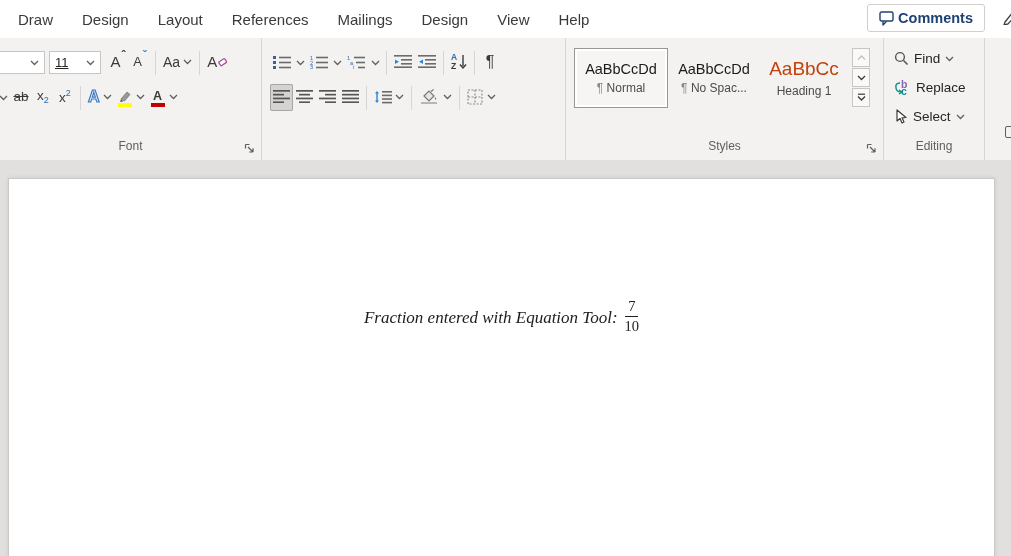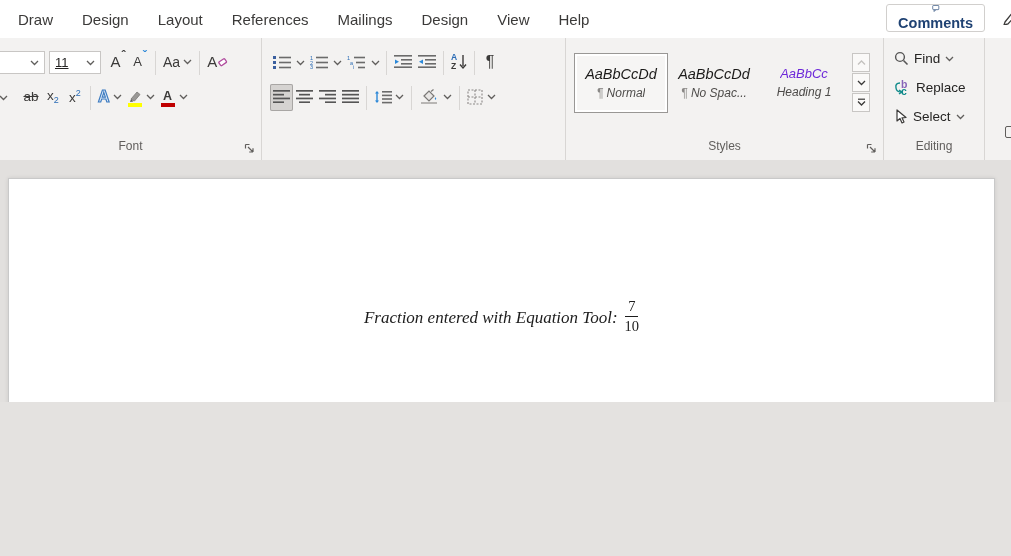--- a/index.html
+++ b/index.html
@@ -1,24 +1,24 @@
 <!DOCTYPE html>
 <html><head>
 <meta charset="utf-8">
 <style>
   * { margin:0; padding:0; box-sizing:border-box; }
   html,body { width:1011px; height:556px; overflow:hidden; }
   body { font-family:"Liberation Sans", sans-serif; background:#e4e2e0; }
-  #app { position:relative; width:1011px; height:402px; overflow:hidden; }
+  #app { position:relative; width:1011px; height:556px; overflow:hidden; }
 
   
   .menubar { position:relative; height:38px; background:#ffffff; display:flex; align-items:center; padding-left:18px; }
   .menu-item { font-size:15px; color:#3b3a39; margin-right:29px; white-space:nowrap; cursor:default; }
   .comments-btn { position:absolute; right:26px; top:4px; height:28px; display:flex; align-items:center; gap:3px;
-                  padding:0 11px; background:#fff; border:1px solid #d1cfcd; border-radius:3px;flex-direction:column; }
+                  padding:0 11px; background:#fff; border:1px solid #d1cfcd; border-radius:3px; }
   .comments-btn span { color:#1f4273; font-weight:700; font-size:14.5px; }
   .pencil-frag { position:absolute; left:1003px; top:9px; }
 
   
   .ribbon { position:absolute; top:38px; left:0; width:1011px; height:122px; background:#f3f2f1; display:flex; }
   .group { position:relative; height:122px; border-right:1px solid #d8d6d4; display:flex; flex-direction:column; padding-top:7px; overflow:hidden; }
   .g-font { width:262px; }
   .g-para { width:304px; }
   .g-styles { width:318px; }
   .g-edit { width:101px; }
@@ -50,26 +50,26 @@
   .bar { width:14px; height:4px; }
   .bar.yellow { background:#ffff00; }
   .bar.red { background:#c00000; }
   .fcA { font-size:12.5px; font-weight:700; line-height:1; color:#3b3a39; }
   .pilcrow-btn { font-size:16px; color:#3b3a39; }
   .sortAZ { display:flex; flex-direction:column; line-height:1; font-size:8.5px; font-weight:700; }
   .sortAZ .a { color:#2b6cb5; } .sortAZ .z { color:#3b3a39; }
   .sel { background:#d5d3d1; box-shadow:inset 0 0 0 1px #a8a6a4; }
 
   
-  .styles-row { display:flex; align-items:center; padding:3px 0 0 8px; height:72px;font-style:italic; }
+  .styles-row { display:flex; align-items:flex-start; padding:3px 0 0 8px; height:72px; }
   .style-card { width:88px; height:60px; display:flex; flex-direction:column; align-items:center; justify-content:center; gap:4px; margin-right:2px; cursor:pointer; overflow:hidden; }
   .style-card.selbox { width:94px; border:1px solid #98969. ; }
   .style-card.selbox { border:1px solid #999795; box-shadow:inset 0 0 0 2px #ffffff; background:#f6f5f4; }
   .preview { font-size:14.5px; color:#1b1a19; white-space:nowrap; }
-  .preview.h1 { font-size:13px; color:#6d28d9; max-width:84px; overflow:hidden; }
+  .preview.h1 { font-size:19px; color:#c2410c; max-width:84px; overflow:hidden; }
   .slabel { font-size:12px; color:#4d4b49; white-space:nowrap; max-width:84px; overflow:hidden; }
   .slabel .pil { color:#8a8886; }
   .styles-scroll { display:flex; flex-direction:column; gap:1px; margin-left:2px; }
   .sbtn { width:18px; height:19px; border:1px solid #c8c6c4; background:#faf9f8; display:flex; align-items:center; justify-content:center; cursor:pointer; }
 
   
   .edit-col { display:flex; flex-direction:column; padding-left:10px; gap:2px; }
   .edit-item { display:flex; align-items:center; gap:5px; height:27px; font-size:13.5px; color:#252423; cursor:pointer; }
   .rep { position:relative; width:17px; height:16px; }
   .rep .rb { position:absolute; top:-2px; left:7px; color:#8764b8; font-size:10.5px; font-weight:700; }
@@ -152,21 +152,21 @@
           <span class="glyphA">A</span>
           <svg width="10" height="10" viewBox="0 0 10 10" style="margin-left:1px">
             <rect x="1" y="3" width="7" height="4.5" rx="1" transform="rotate(-35 4.5 5)" fill="#fff" stroke="#b14d9e" stroke-width="1.3"></rect>
           </svg>
         </div>
       </div>
       <div class="row">
         <svg width="9" height="6" viewBox="0 0 9 6" style="margin-left:-3px">
             <path d="M1 1 L4.5 4.5 L8 1" fill="none" stroke="#605e5c" stroke-width="1.3"></path>
           </svg>
-        <div class="btn center" style="margin-left:12px">
+        <div class="btn center" style="margin-left:2px">
           <span class="strike">ab</span>
         </div>
         <div class="btn center">
           <span class="subsup sub"><span>x</span><span class="sc">2</span></span>
         </div>
         <div class="btn center">
           <span class="subsup sup"><span>x</span><span class="sc">2</span></span>
         </div>
         <span class="vdiv"></span>
         <div class="btn center">

